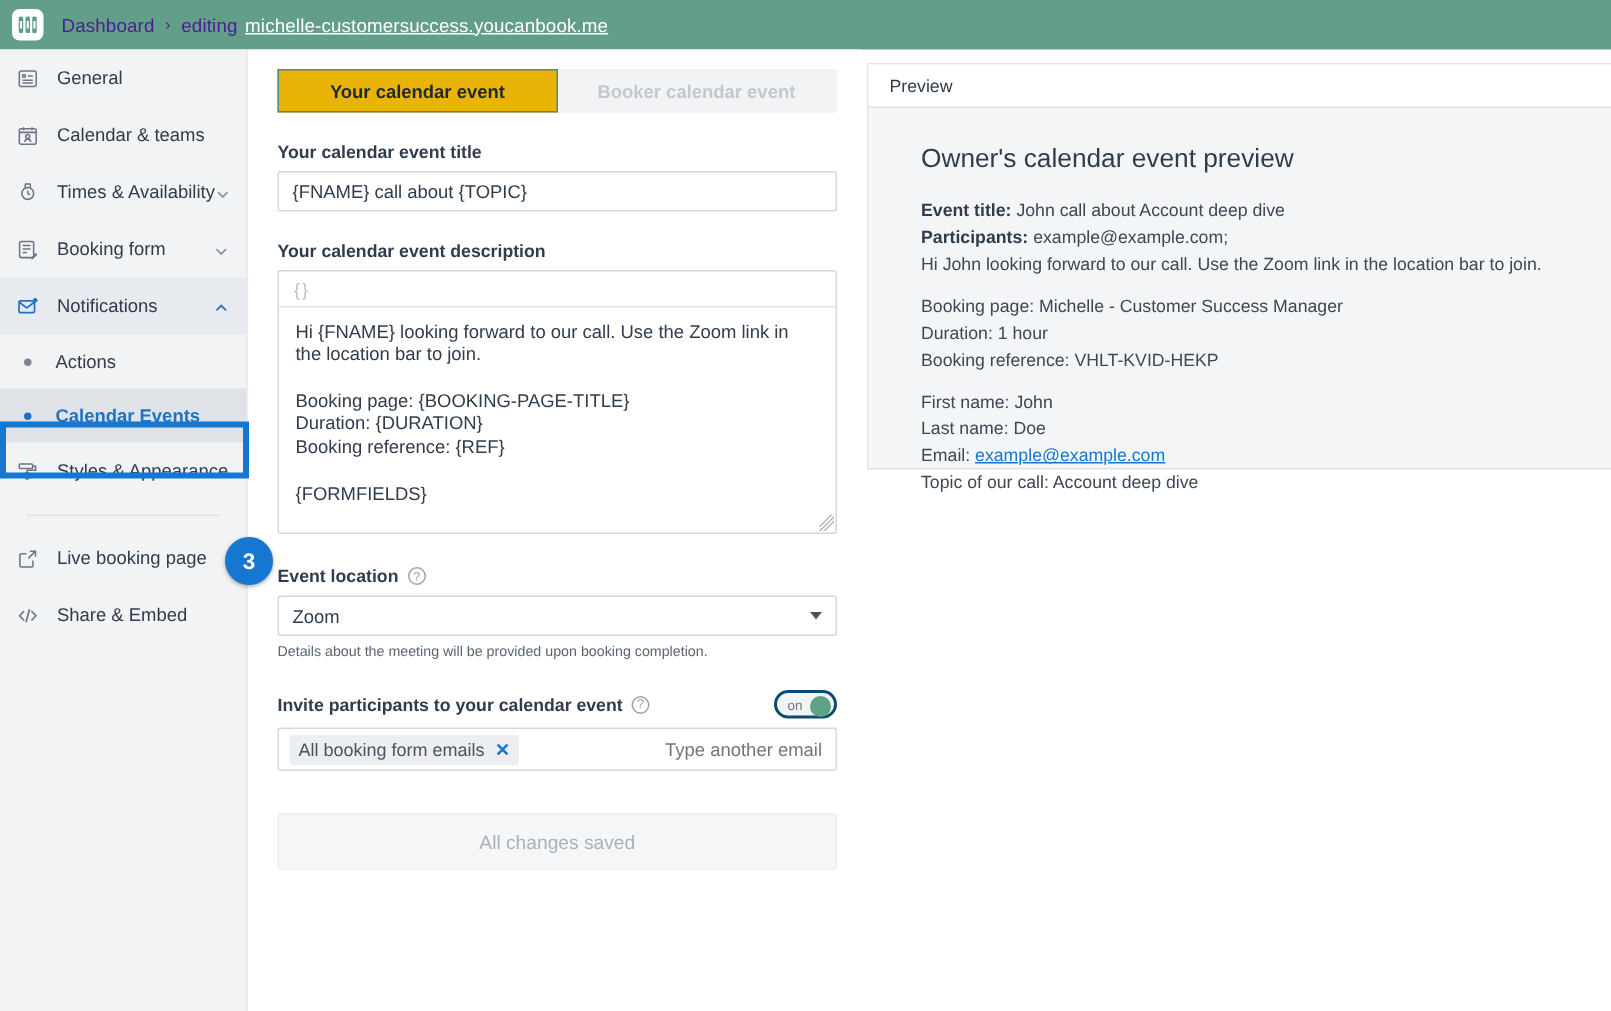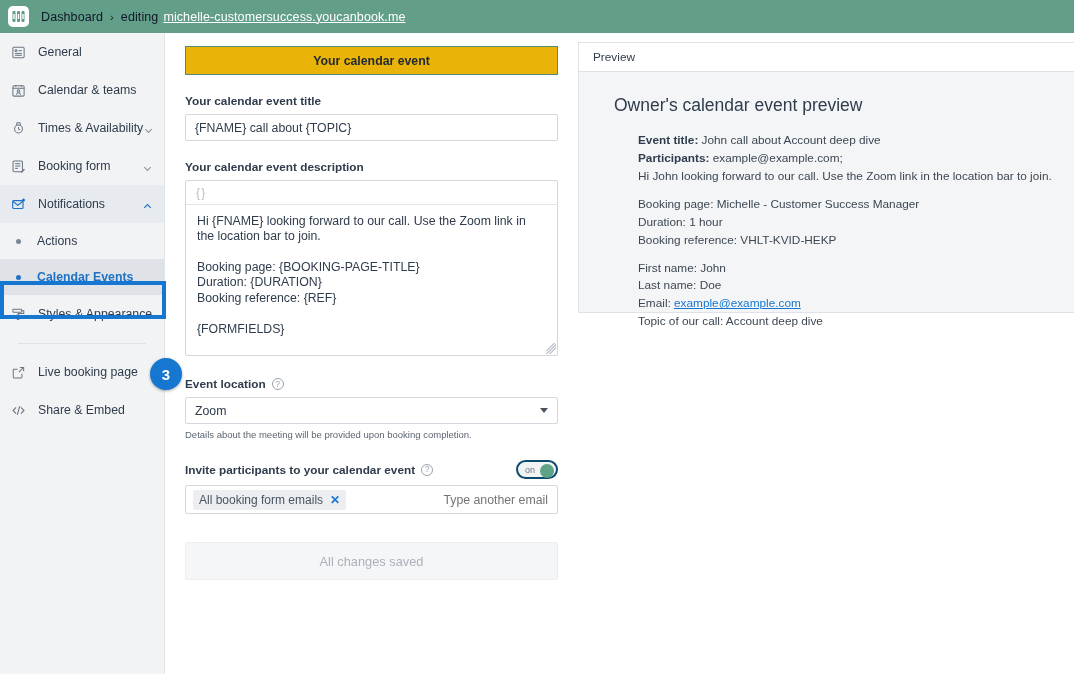--- a/index.html
+++ b/index.html
@@ -25,21 +25,21 @@
     width: 21px; height: 21px;
     background: #ffffff;
     border-radius: 5px;
     display: flex; align-items: center; justify-content: center;
     flex: 0 0 auto;
     margin-right: 12px;
   }
   .logo svg { display:block; }
   .crumb {
     font-size: 12.5px;
-    color: #0f172a;
+    color: #4c1d95;
     letter-spacing: .1px;
   }
   .crumb-sep { margin: 0 7px; font-size: 11px; opacity: .95; }
   .crumb-link {
     color: #ffffff;
     text-decoration: underline;
   }
 
   
   .sidebar {
@@ -356,21 +356,20 @@
   .preview-title {
     font-size: 17.5px;
     color: #2f3c4c;
     margin: 5px 0 16px 0;
     font-weight: normal;
   }
   .pv-line {
     font-size: 11.8px;
     color: #3c4753;
     line-height: 1.52;
-    margin-left: 24px;
   }
   .pv-line b { color: #2f3c4c; }
   .pv-gap { height: 10px; }
   .pv-link { color: #1577cf; text-decoration: underline; }
 </style>
 </head>
 <body>
 
 <div class="topbar">
   <div class="logo">
@@ -516,20 +515,21 @@
 
   <div class="highlight-box"></div>
 </div>
 
 <div class="step-badge">3</div>
 
 <div class="main">
 
   <div class="tabs">
     <div class="tab on">Your calendar event</div>
+    <div class="tab off">Booker calendar event</div>
   </div>
 
   <div class="field-label">
     <span>Your calendar event title</span>
   </div>
   <input class="text-input" type="text" value="{FNAME} call about {TOPIC}" style="">
 
   <div class="field-label">
     <span>Your calendar event description</span>
   </div>

